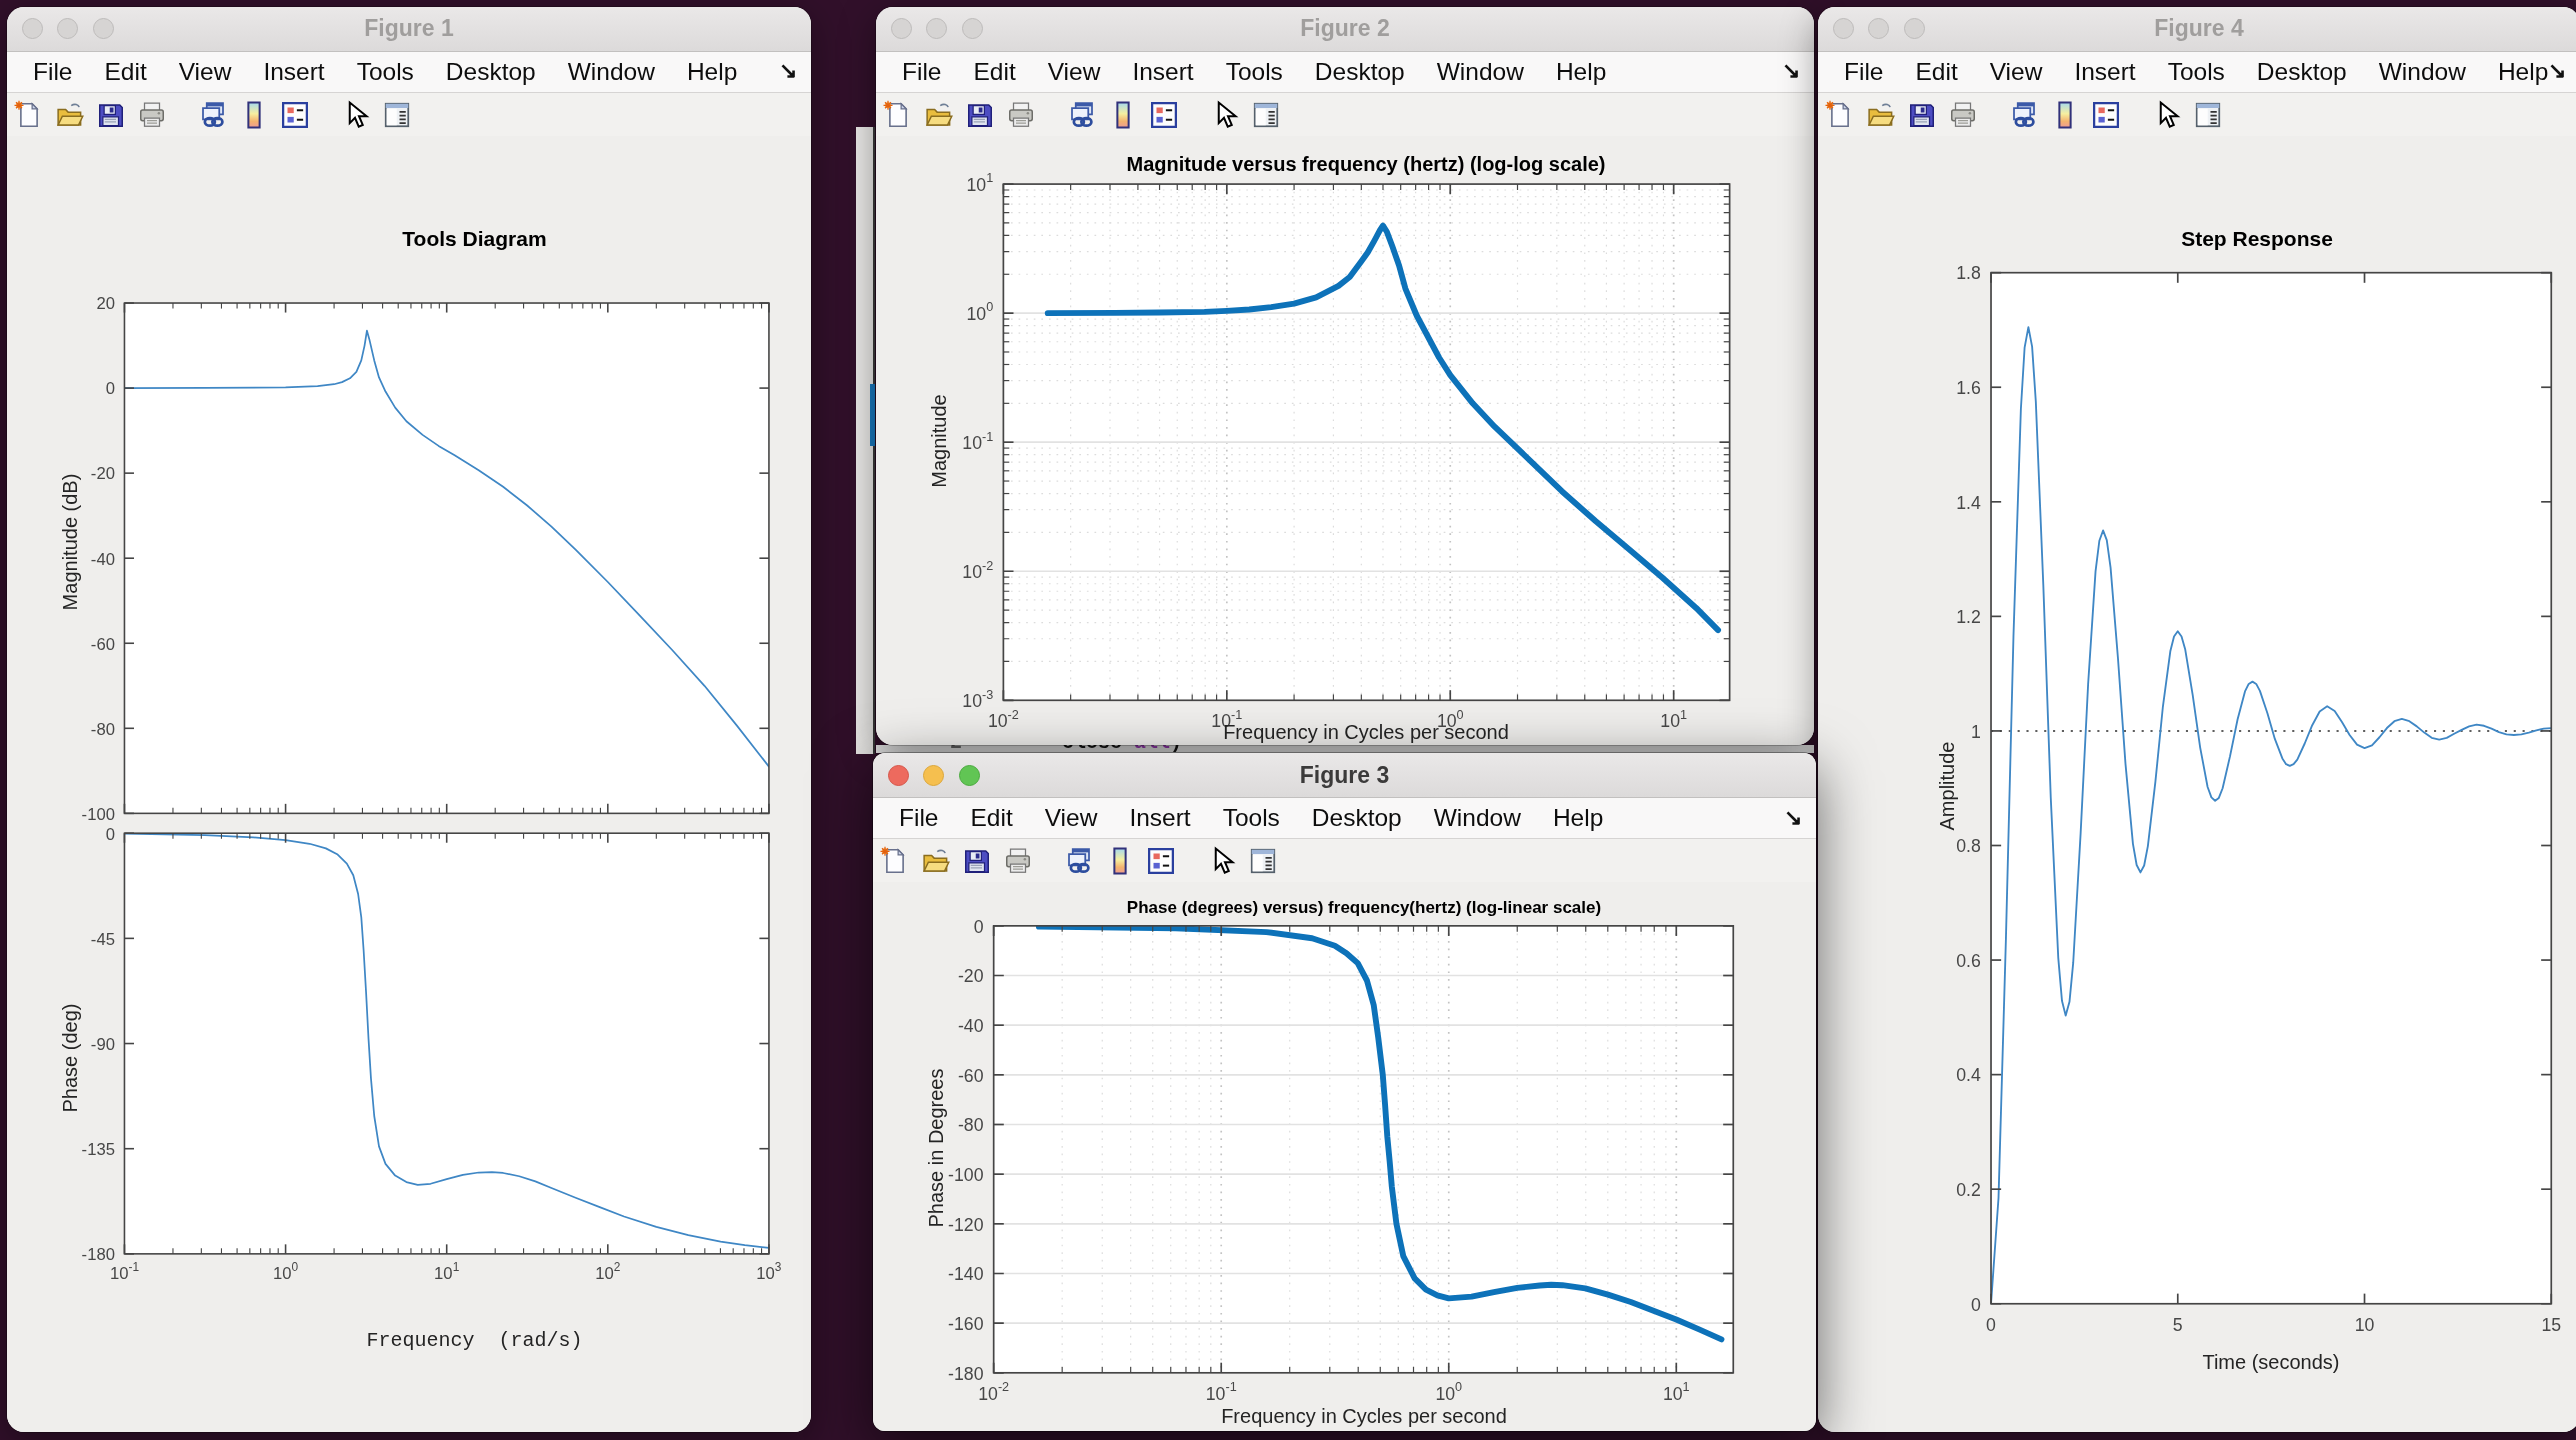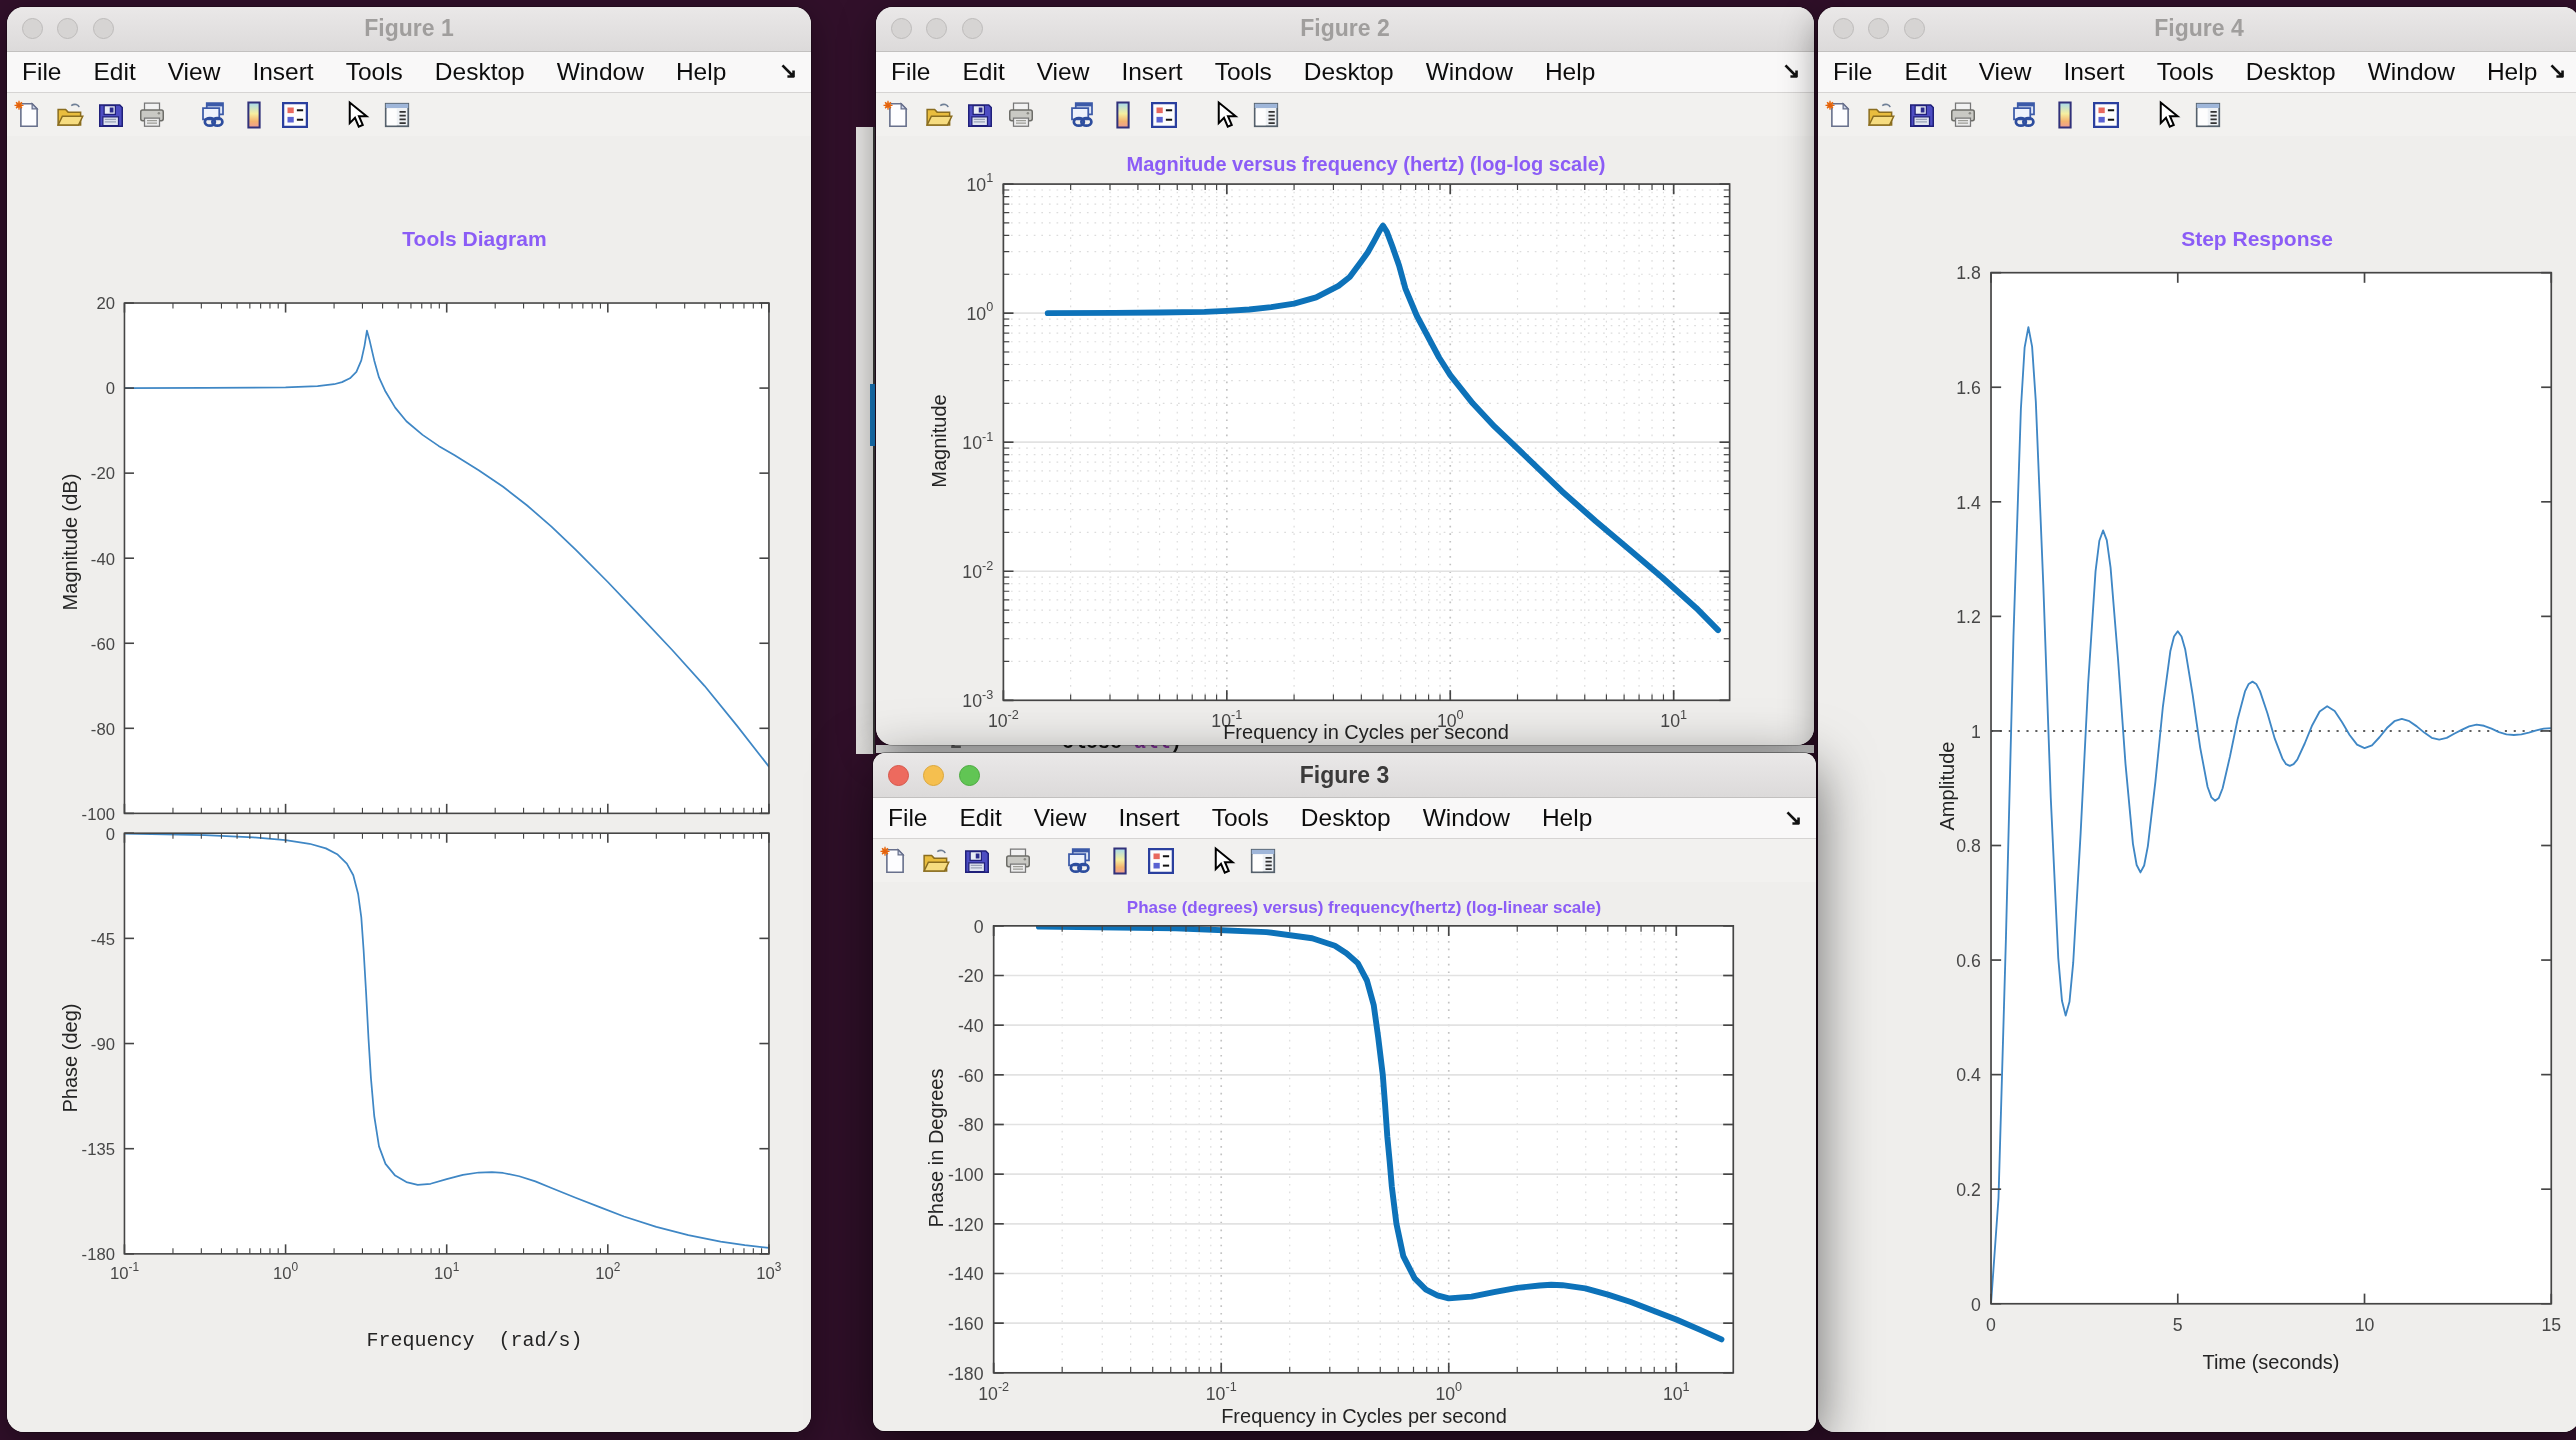--- a/index.html
+++ b/index.html
@@ -10,31 +10,31 @@
   .titlebar{height:44px;background:linear-gradient(#eae8e8,#dcdada);border-bottom:0.8px solid #c2c0bf;
     position:relative;display:flex;align-items:center;justify-content:center;}
   .title{font-size:23px;font-weight:bold;color:#a09e9d;}
   .window.active .title{color:#3b3a3a;}
   .lights{position:absolute;left:15px;top:0;height:100%;display:flex;align-items:center;gap:14.3px;}
   .light{width:21px;height:21px;border-radius:50%;background:#d6d4d3;border:0.8px solid #bdbbba;box-sizing:border-box;}
   .window.active .light.red{background:#ed6a5e;border-color:#d55549;}
   .window.active .light.yellow{background:#f5bf4f;border-color:#dba63a;}
   .window.active .light.green{background:#61c554;border-color:#4aa93e;}
   .menubar{height:40px;background:#f9f8f8;border-bottom:0.8px solid #d6d4d3;display:flex;align-items:center;
-    padding:0 51px 0 15px;gap:32px;font-size:24.5px;color:#0d0d0d;position:relative;}
+    padding:0 51px 0 26px;gap:32px;font-size:24.5px;color:#0d0d0d;position:relative;}
   .menu-item{cursor:default;}
   .menu-overflow{position:absolute;right:13.5px;top:6.7px;font-size:22px;font-weight:bold;color:#111;}
   .toolbar{height:44px;background:#f2f1ef;border-bottom:0.8px solid #d2d0cf;display:flex;align-items:center;
     padding:0 6.7px;gap:11px;}
   .tool-btn{width:30px;height:30px;display:inline-flex;}
   .tool-btn svg{width:100%;height:100%;}
   .tool-btn.gap{margin-left:20px;}
   .canvas{position:absolute;left:0;right:0;bottom:0;top:129px;background:#efeeec;}
   svg.chart{position:absolute;inset:0;width:100%;height:100%;pointer-events:none;}
-  .plot-title{position:absolute;font-weight:bold;font-size:21px;color:#8b5cf6;text-align:center;line-height:23.6px;}
+  .plot-title{position:absolute;font-weight:bold;font-size:21px;color:#000000;text-align:center;line-height:23.6px;}
   .axis-label{position:absolute;font-size:20px;color:#242424;text-align:center;line-height:22px;}
   .vlabel{position:absolute;width:253px;text-align:center;transform:rotate(-90deg);transform-origin:center;}
   
   .v-sliver{position:absolute;left:856px;top:127px;width:19.4px;height:627px;background:#e9e8e6;z-index:1;}
   .v-sliver .edge{position:absolute;right:0;top:0;width:2.5px;height:100%;background:#3a3a3a;}
   .v-sliver .blue{position:absolute;right:0.8px;top:257px;width:5px;height:62px;background:#1878bc;}
   .h-sliver{position:absolute;left:876px;top:745px;width:938px;height:8.4px;background:#f2f2f2;overflow:hidden;z-index:1;}
   .h-sliver .row{margin-top:-14.3px;font-family:"Liberation Mono",monospace;font-size:20px;font-weight:bold;white-space:pre;}
   .h-sliver .ln{color:#6e6e6e;margin-left:74px;margin-right:100px;}
   #w0{left:7px;top:6.7px;width:804px;height:1425px;z-index:2;}

